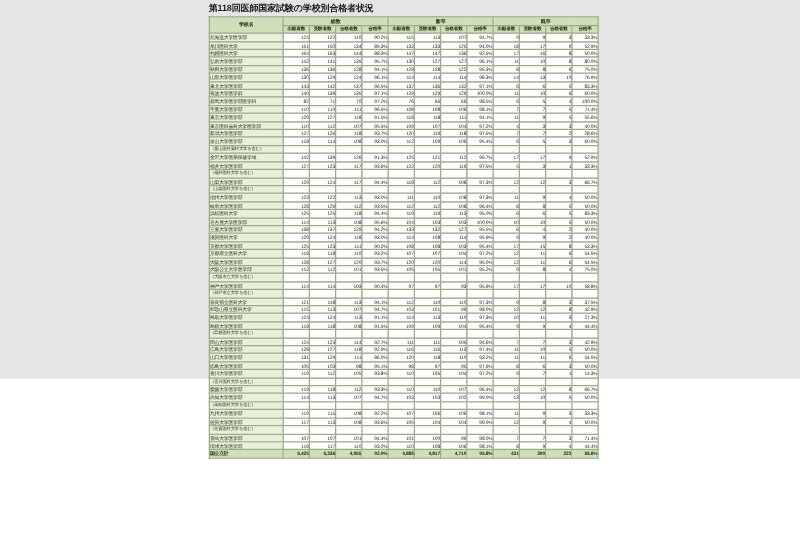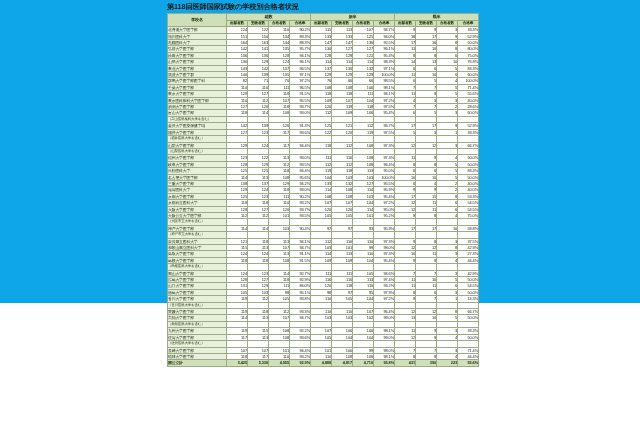--- a/index.html
+++ b/index.html
@@ -1,21 +1,21 @@
 <!DOCTYPE html>
 <html><head>
 <meta charset="utf-8">
 <style>
   html,body{margin:0;padding:0;}
   body{
     width:640px;height:426px;background:#ffffff;
     font-family:"Liberation Sans","DejaVu Sans",sans-serif;
     overflow:hidden;
   }
-  #page{position:relative;width:640px;height:303px;background:#0ea5e9;}
+  #page{position:relative;width:640px;height:303px;background:#e5e5e5;}
   #title{
     position:absolute;left:167px;top:2px;width:320px;
     font-size:7.2px;font-weight:bold;color:#1a1a1a;
     letter-spacing:-0.1px;line-height:9px;white-space:nowrap;
   }
   #table-wrap{position:absolute;left:167px;top:13px;width:311px;}
   table.grid{
     border-collapse:collapse;width:311px;table-layout:fixed;
     font-size:4.1px;color:#222;
   }

